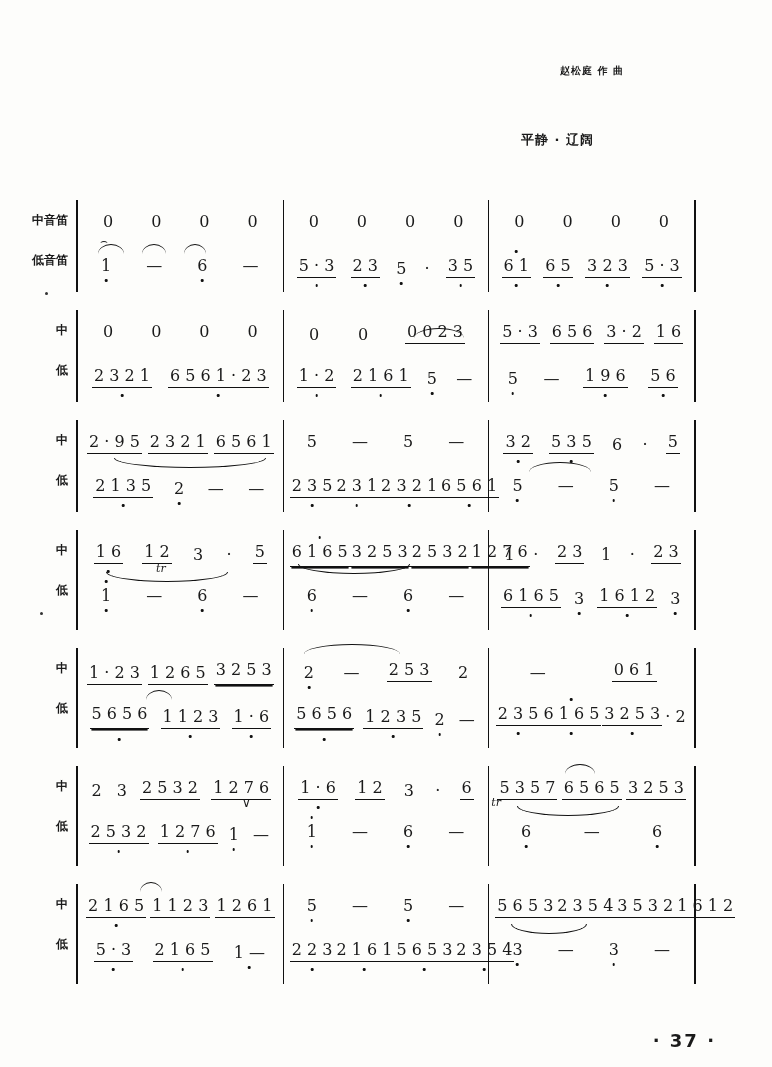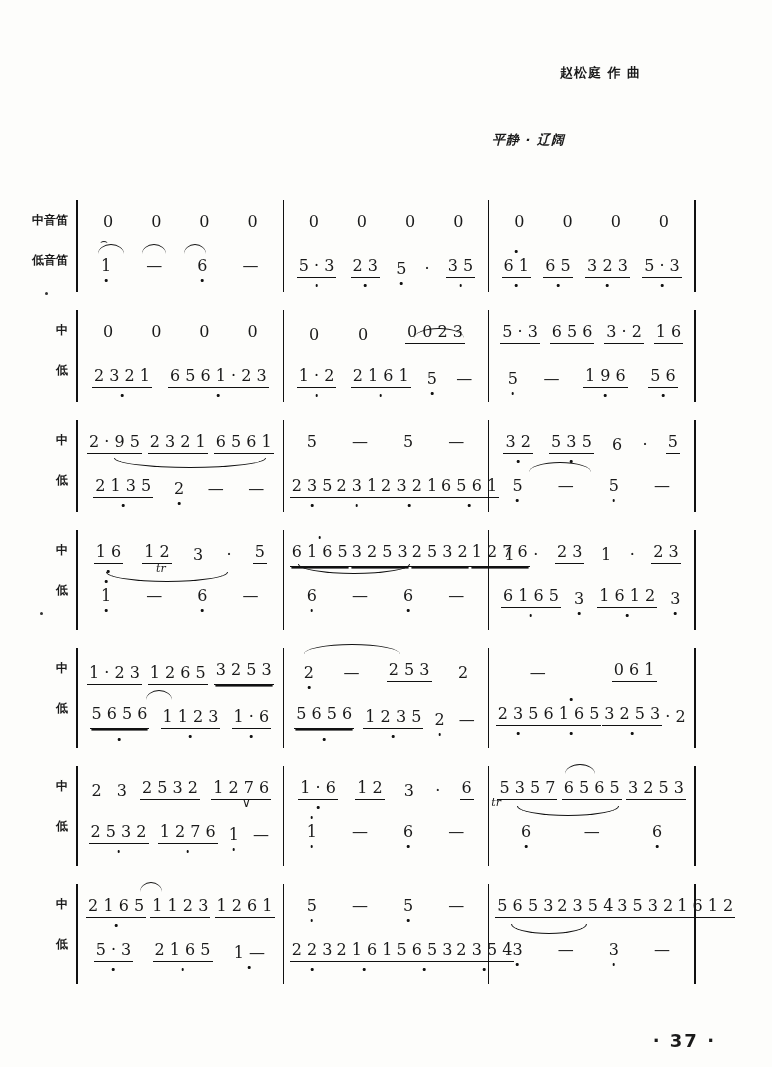--- a/index.html
+++ b/index.html
@@ -46,33 +46,32 @@
     text-align: center;
     font-family: "DejaVu Serif", serif;
     font-size: 27px;
     font-weight: bold;
     letter-spacing: 26px;
     text-indent: 26px;
   }
   .composer {
     position: absolute;
     left: 560px; top: 64px;
+    font-size: 10px;
+    font-weight: bold;
+    letter-spacing: 1px;
+    white-space: nowrap;
+  }
+  .mood {
+    position: absolute;
+    left: 521px; top: 131px;
     font-size: 13px;
     font-weight: bold;
     letter-spacing: 1px;
     white-space: nowrap;
-  }
-  .mood {
-    position: absolute;
-    left: 492px; top: 131px;
-    font-size: 13px;
-    font-weight: bold;
-    letter-spacing: 1px;
-    white-space: nowrap;
-    font-style: italic;
   }
 
   
   .system {
     position: absolute;
     left: 76px;
     width: 620px;
     border-left: 2px solid #111;
     border-right: 2px solid #111;
     box-sizing: border-box;

